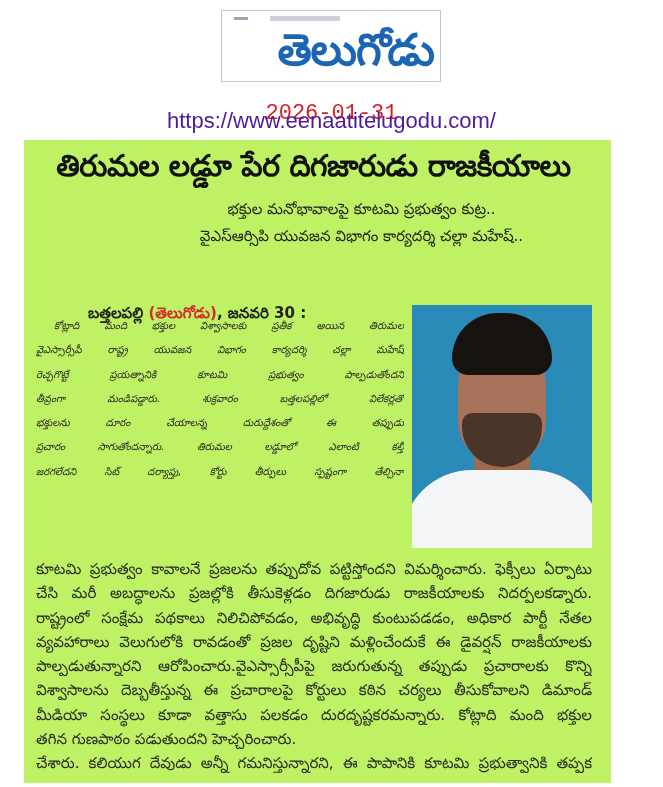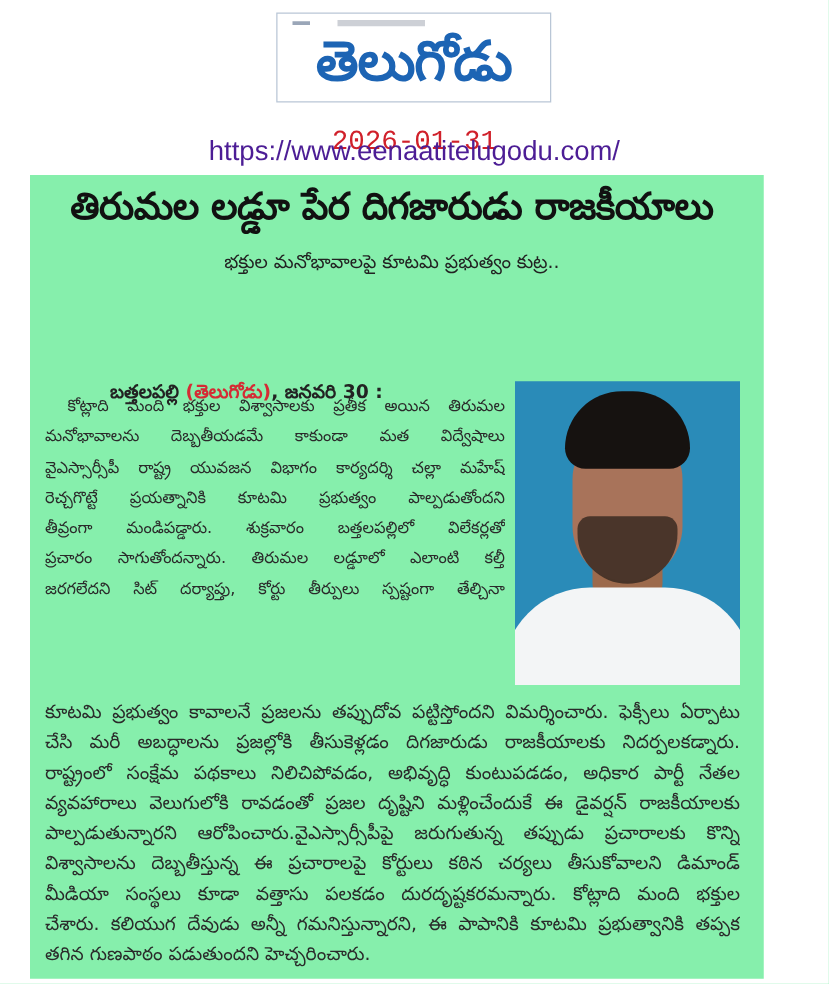--- a/index.html
+++ b/index.html
@@ -11,52 +11,52 @@
     position: absolute; left: 221px; top: 10px; width: 220px; height: 72px;
     border: 1px solid #b9c6d6; background: #fff; box-sizing: border-box;
   }
   .logo-small-left {
     position: absolute; left: 12px; top: 6px; width: 14px; height: 3px; background: #9aa6b8;
   }
   .logo-reg {
     position: absolute; left: 48px; top: 5px; width: 70px; height: 5px; background: #b8bcc4; opacity: .7;
   }
   .logo-text {
-    position: absolute; left: 6px; top: 10px; width: 206px; text-align: center;
+    position: absolute; left: 6px; top: 10px; width: 206px; text-align: right;
     font-family: "DejaVu Sans", sans-serif; font-weight: bold; font-size: 44px; line-height: 58px;
     color: #1c64b4; letter-spacing: -1px;
   }
   .date {
     position: absolute; left: 0; width: 663px; top: 102px; text-align: center;
     font-family: Liberation Mono, monospace; font-size: 22px; color: #d0202a; line-height: 24px;
   }
   .url {
     position: absolute; left: 0; width: 663px; top: 108px; text-align: center;
     font-family: "Liberation Sans", sans-serif; font-size: 22px; color: #4c1d95; line-height: 26px;
   }
   .panel {
-    position: absolute; left: 24px; top: 140px; width: 587px; height: 643px; background: #86efac;
+    position: absolute; left: 24px; top: 140px; width: 587px; height: 643px; background: #bef264;
   }
   .headline {
     position: absolute; left: 0; top: 6px; width: 579px; text-align: center;
     font-family: "DejaVu Sans", sans-serif; font-weight: bold; font-size: 30px; line-height: 40px;
     color: #111; letter-spacing: -0.5px;
   }
   .subheads {
     position: absolute; left: 0; top: 56px; width: 579px; text-align: center;
-    font-size: 15px; line-height: 27px; color: #222;
+    font-size: 15px; line-height: 27px; color: #222; padding-left: 48px;
   }
   .subheads div { white-space: nowrap; }
   .dateline {
     position: absolute; left: 64px; top: 164px; font-size: 15px; font-weight: bold; color: #222; white-space: nowrap;
   }
   .dateline .brand { color: #d52b34; }
   .body-narrow {
     position: absolute; left: 12px; top: 174px; width: 368px;
-    font-size: 13px; line-height: 24.3px; color: #2a2a2a; text-align: justify;
+    font-size: 10px; line-height: 24.3px; color: #2a2a2a; text-align: justify; font-style: italic;
   }
   .body-wide {
     position: absolute; left: 12px; top: 417px; width: 556px;
     font-size: 15px; line-height: 24.3px; color: #2a2a2a; text-align: justify;
   }
   .line { white-space: nowrap; overflow: hidden; text-align-last: justify; }
   .line.last { text-align-last: left; }
   .photo {
     position: absolute; left: 388px; top: 165px; width: 180px; height: 243px;
     background: #2a8bb8; overflow: hidden;
@@ -92,49 +92,50 @@
 </div>
 
 <div class="date">2026-01-31</div>
 <div class="url">https://www.eenaatitelugodu.com/</div>
 
 <div class="panel">
   <div class="headline">తిరుమల లడ్డూ పేర దిగజారుడు రాజకీయాలు</div>
 
   <div class="subheads">
     <div>భక్తుల మనోభావాలపై కూటమి ప్రభుత్వం కుట్ర..</div>
+    <div>వైఎస్ఆర్సిపి యువజన విభాగం కార్యదర్శి చల్లా మహేష్..</div>
   </div>
 
   <div class="dateline">
     <span>బత్తలపల్లి</span>
     <span class="brand">(తెలుగోడు)</span><span>, జనవరి 30 :</span>
   </div>
 
   <div class="body-narrow">
     <div class="line" style="padding-left:18px">కోట్లాది మంది భక్తుల విశ్వాసాలకు ప్రతీక అయిన తిరుమల</div>
-    <div class="line">మనోభావాలను దెబ్బతీయడమే కాకుండా మత విద్వేషాలు</div>
     <div class="line">వైఎస్సార్సీపీ రాష్ట్ర యువజన విభాగం కార్యదర్శి చల్లా మహేష్</div>
     <div class="line">రెచ్చగొట్టే ప్రయత్నానికి కూటమి ప్రభుత్వం పాల్పడుతోందని</div>
     <div class="line">తీవ్రంగా మండిపడ్డారు. శుక్రవారం బత్తలపల్లిలో విలేకర్లతో</div>
+    <div class="line">భక్తులను దూరం చేయాలన్న దురుద్దేశంతో ఈ తప్పుడు</div>
     <div class="line">ప్రచారం సాగుతోందన్నారు. తిరుమల లడ్డూలో ఎలాంటి కల్తీ</div>
     <div class="line">జరగలేదని సిట్ దర్యాప్తు, కోర్టు తీర్పులు స్పష్టంగా తేల్చినా</div>
   </div>
 
   <div class="photo">
     <div class="neck"></div>
     <div class="shirt"></div>
     <div class="face"></div>
     <div class="beard"></div>
     <div class="hair"></div>
   </div>
 
   <div class="body-wide">
     <div class="line">కూటమి ప్రభుత్వం కావాలనే ప్రజలను తప్పుదోవ పట్టిస్తోందని విమర్శించారు. ఫెక్సీలు ఏర్పాటు</div>
     <div class="line">చేసి మరీ అబద్ధాలను ప్రజల్లోకి తీసుకెళ్లడం దిగజారుడు రాజకీయాలకు నిదర్పలకడ్నారు.</div>
     <div class="line">రాష్ట్రంలో సంక్షేమ పథకాలు నిలిచిపోవడం, అభివృద్ధి కుంటుపడడం, అధికార పార్టీ నేతల</div>
     <div class="line">వ్యవహారాలు వెలుగులోకి రావడంతో ప్రజల దృష్టిని మళ్లించేందుకే ఈ డైవర్షన్ రాజకీయాలకు</div>
     <div class="line">పాల్పడుతున్నారని ఆరోపించారు.వైఎస్సార్సీపీపై జరుగుతున్న తప్పుడు ప్రచారాలకు కొన్ని</div>
     <div class="line">విశ్వాసాలను దెబ్బతీస్తున్న ఈ ప్రచారాలపై కోర్టులు కఠిన చర్యలు తీసుకోవాలని డిమాండ్</div>
     <div class="line">మీడియా సంస్థలు కూడా వత్తాసు పలకడం దురదృష్టకరమన్నారు. కోట్లాది మంది భక్తుల</div>
+    <div class="line last">తగిన గుణపాఠం పడుతుందని హెచ్చరించారు.</div>
     <div class="line">చేశారు. కలియుగ దేవుడు అన్నీ గమనిస్తున్నారని, ఈ పాపానికి కూటమి ప్రభుత్వానికి తప్పక</div>
-    <div class="line last">తగిన గుణపాఠం పడుతుందని హెచ్చరించారు.</div>
   </div>
 </div>
 
 </body></html>

